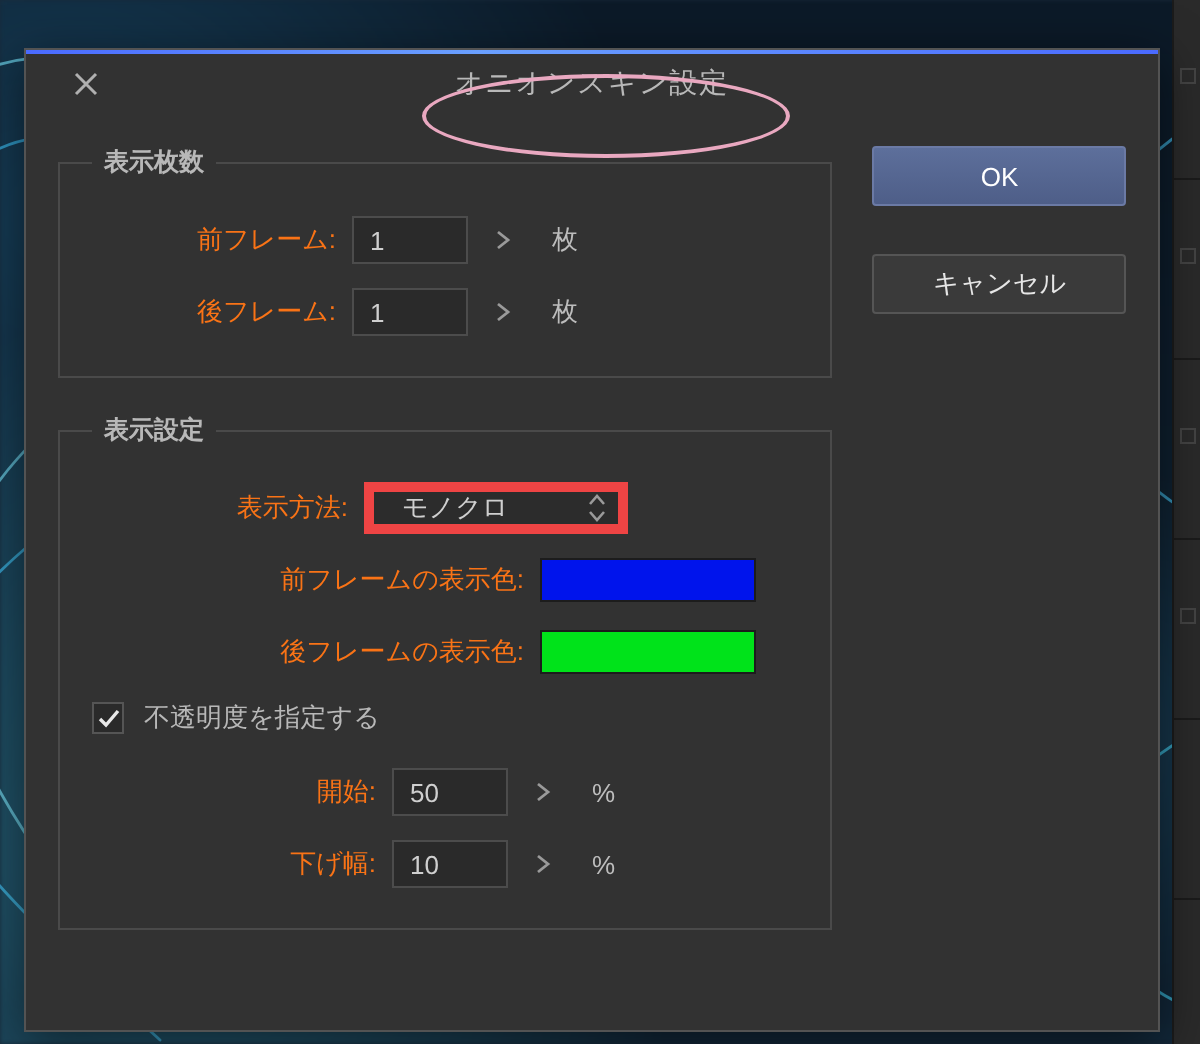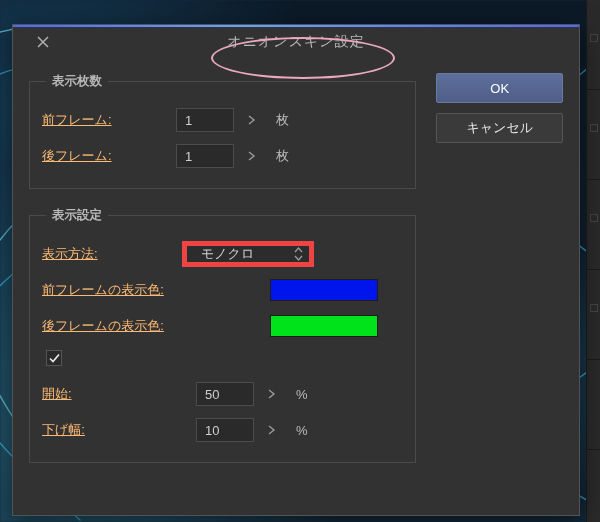--- a/index.html
+++ b/index.html
@@ -84,21 +84,21 @@
       border-radius: 50%;
       pointer-events: none;
     }
 
     .body {
       display: flex;
       padding: 16px 16px 12px 16px;
       gap: 20px;
     }
     .left-col { width: 392px; }
-    .right-col { width: 128px; display: flex; flex-direction: column; gap: 10px; }
+    .right-col { width: 128px; display: flex; flex-direction: column; gap: 24px; }
 
     fieldset.group {
       border: 1px solid #4a4a4a;
       padding: 12px 12px 14px 12px;
       margin-bottom: 18px;
       position: relative;
     }
     fieldset.group legend {
       font-size: 12.5px;
       color: #b8b8b8;
@@ -106,21 +106,21 @@
       margin-left: 4px;
       font-weight: bold;
     }
 
     .row {
       display: flex;
       align-items: center;
       height: 36px;
       gap: 8px;
     }
-    .row .lbl { color: #fdba74; text-decoration: underline; }
+    .row .lbl { text-align: right; color: #f97316; }
     .row.count .lbl { width: 126px; }
     .row.display .lbl { width: 132px; }
     .row.color .lbl { width: 220px; }
     .row.opacity .lbl { width: 146px; }
 
     .num-input {
       width: 58px;
       height: 24px;
       background: #2a2a2a;
       border: 1px solid #4c4c4c;
@@ -297,20 +297,21 @@
           <span class="lbl">後フレームの表示色:</span>
           <div class="color-swatch" style="background:#00e31a"></div>
         </div>
 
         <div class="checkbox-row">
           <div class="checkbox">
             <svg viewBox="0 0 11 11">
                 <path d="M1 5.5 L4 8.5 L10 1.5" stroke="currentColor" stroke-width="1.7" fill="none"></path>
               </svg>
           </div>
+          <span>不透明度を指定する</span>
         </div>
 
         <div class="row opacity">
           <span class="lbl">開始:</span>
           <input class="num-input" value="50" style="">
           <span class="chevron-r">
             <svg viewBox="0 0 8 10">
                 <path d="M1 1 L6 5 L1 9" stroke="currentColor" stroke-width="1.4" fill="none"></path>
               </svg>
           </span>

